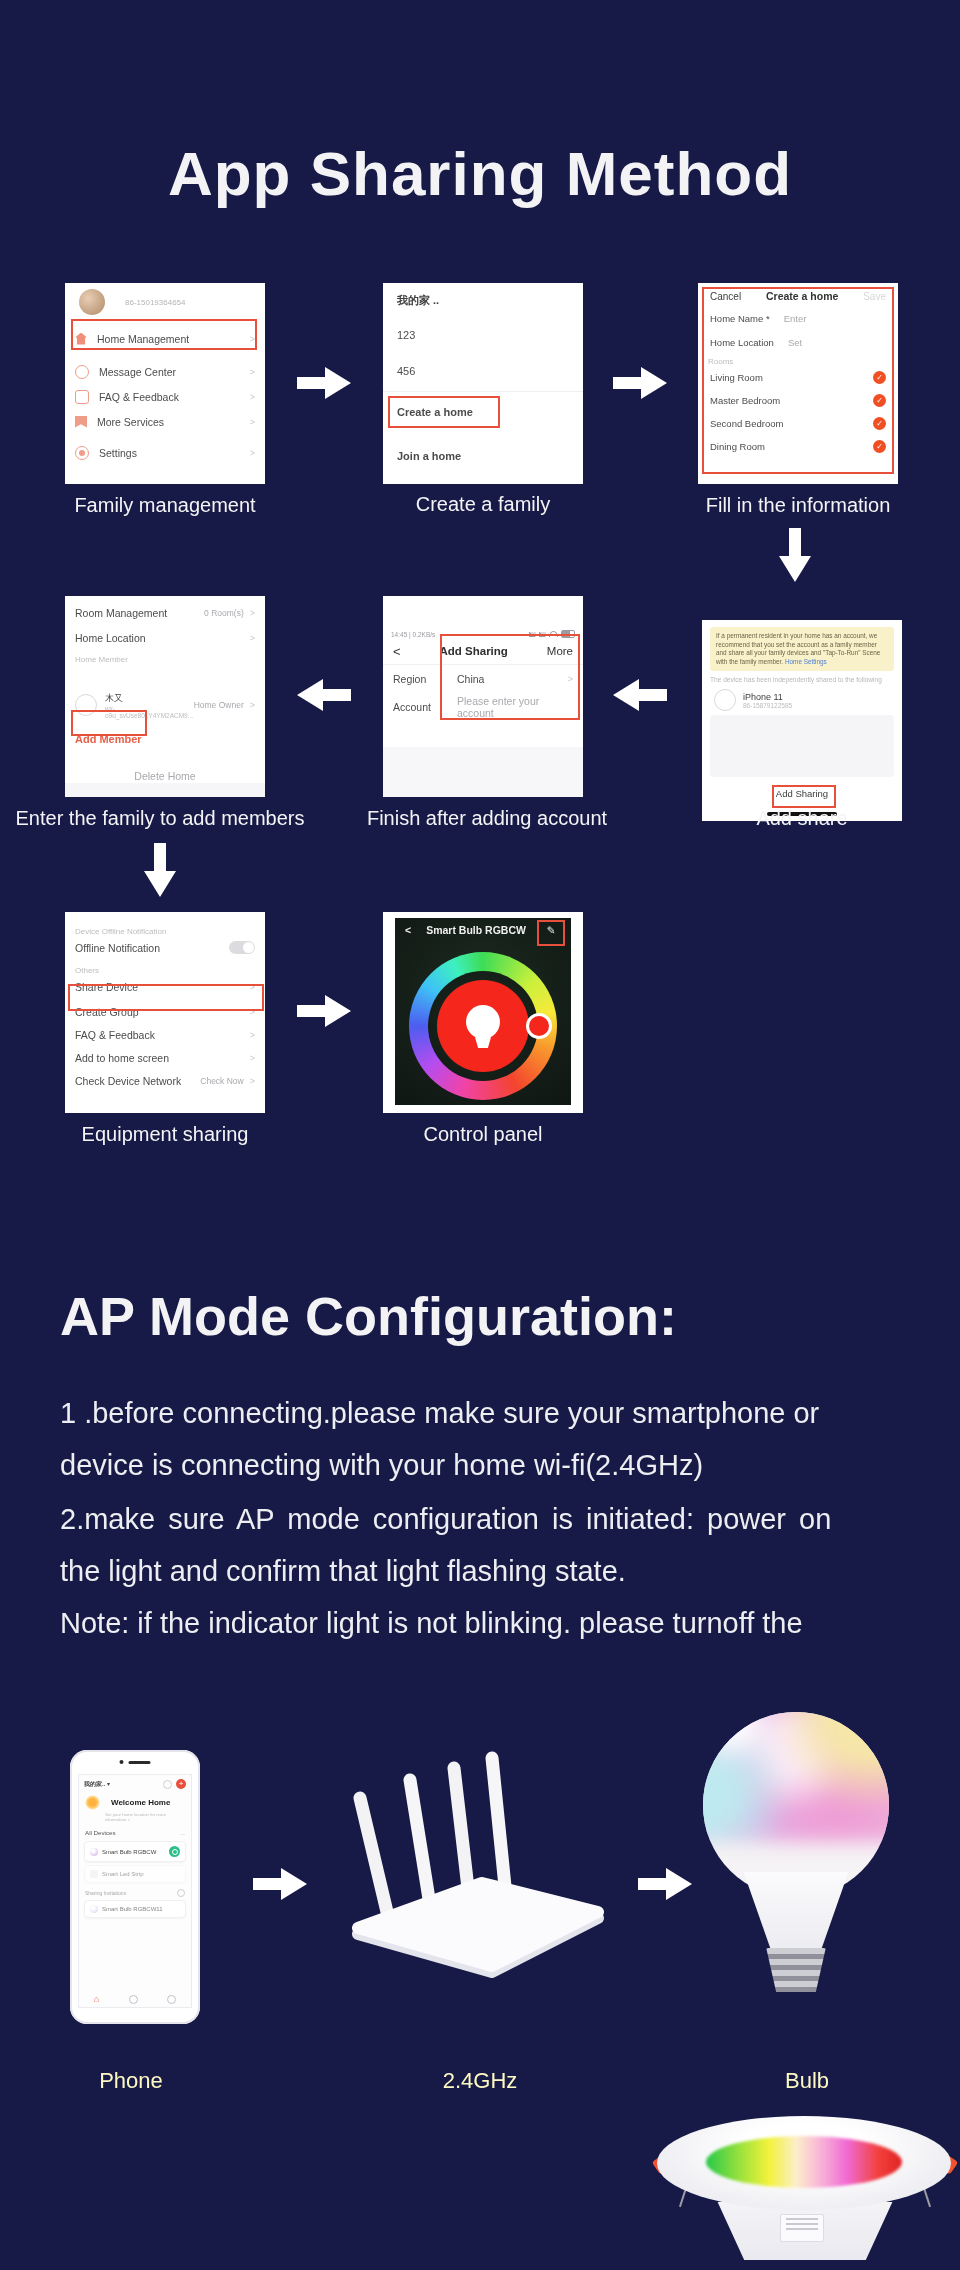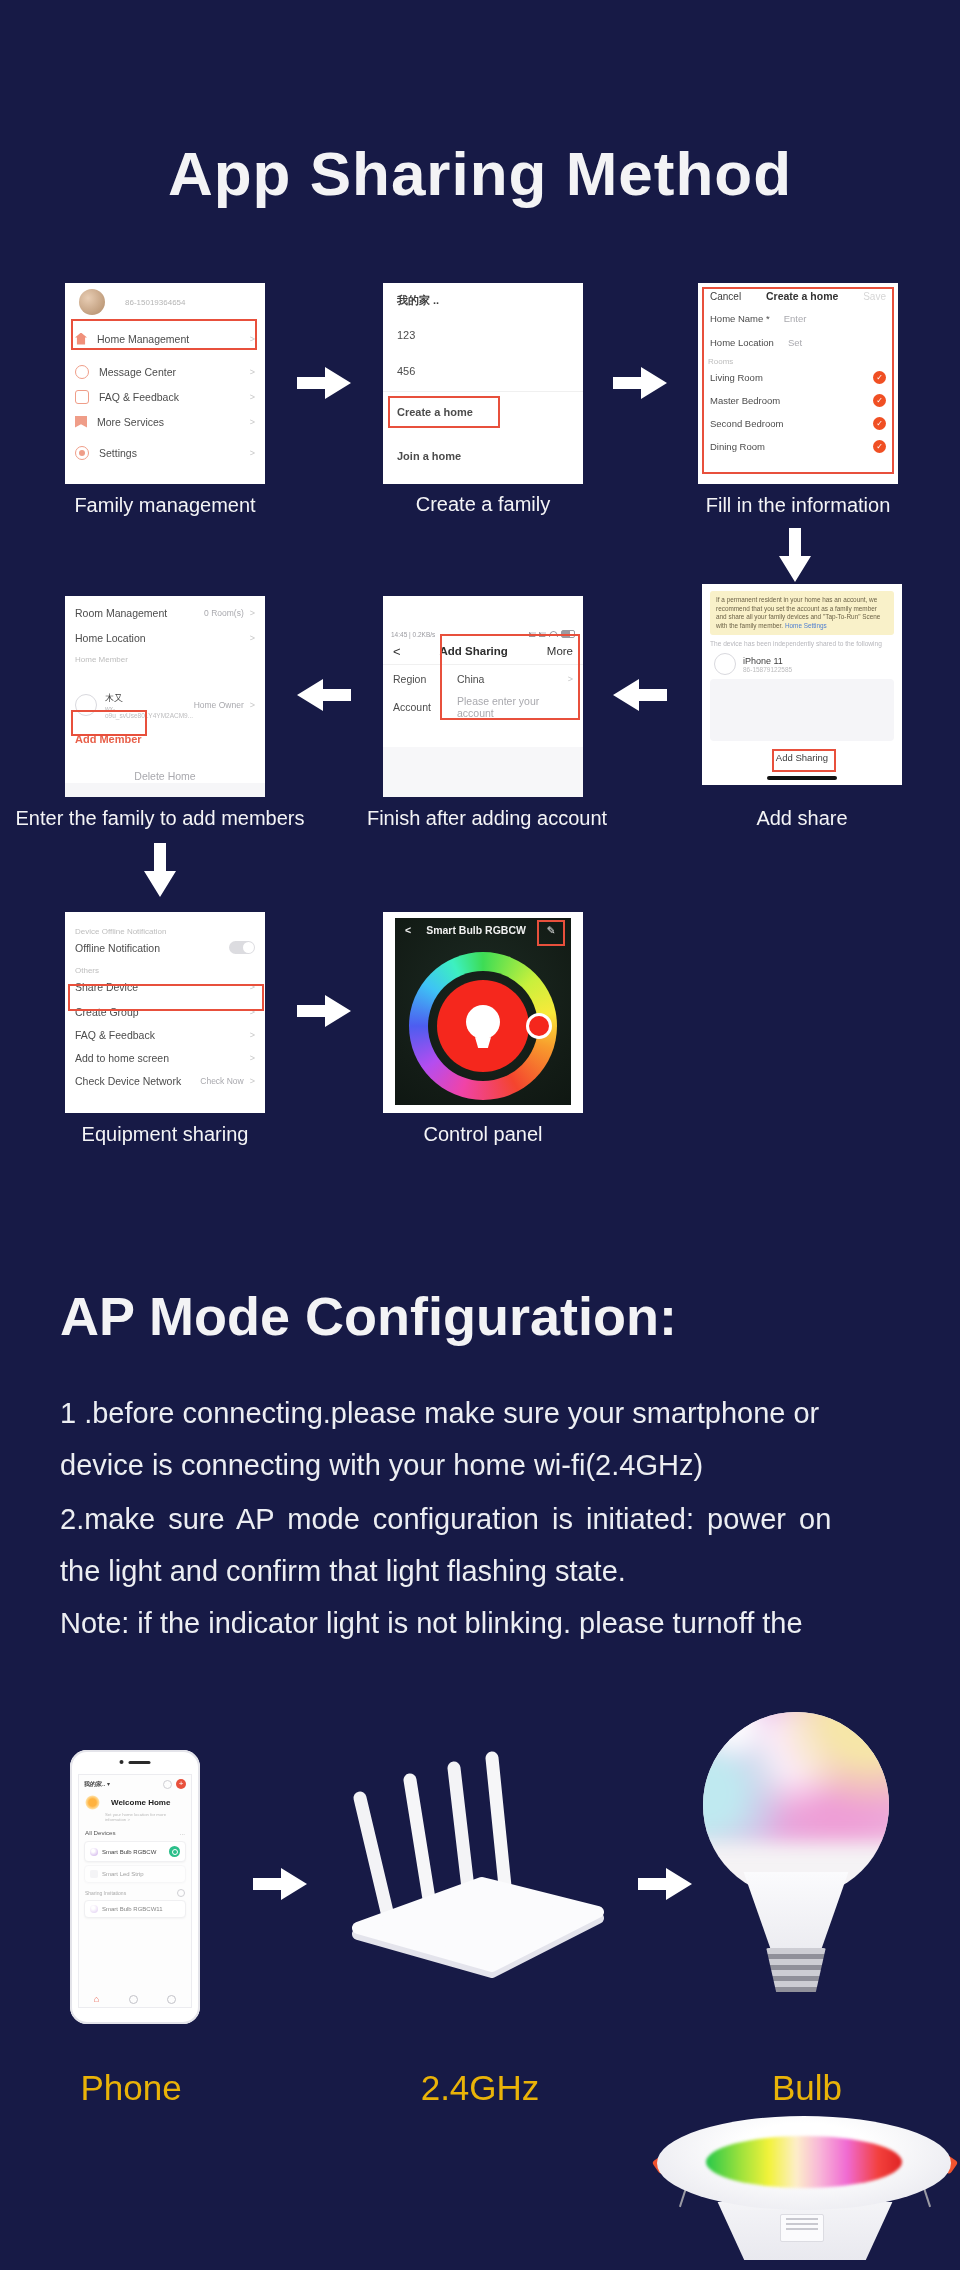--- a/index.html
+++ b/index.html
@@ -4,21 +4,21 @@
 <style>
   html,body{margin:0;padding:0;background:#0e1030;}
   #canvas{position:relative;width:960px;height:2270px;background:#171a46;overflow:hidden;
           font-family:"Liberation Sans","DejaVu Sans",sans-serif;}
   
   .page-title{position:absolute;left:0;top:138px;width:960px;text-align:center;color:#f3f3f5;
               font-size:62px;font-weight:700;letter-spacing:1px;}
   .ap-heading{position:absolute;left:60px;top:1285px;color:#f3f3f5;font-size:54px;font-weight:700;}
   .ap-line{position:absolute;left:60px;width:848px;color:#eceef2;font-size:29px;line-height:34px;}
   .caption{position:absolute;color:#f4f4f6;font-size:20px;text-align:center;}
-  .label-big{position:absolute;color:#eab308;font-size:35px;text-align:center;}
+  .label-big{position:absolute;color:#fef9c3;font-size:22px;text-align:center;}
   
   .arrow{position:absolute;width:54px;height:38px;}
   .arrow svg{display:block;}
   .arrow.left{transform:scaleX(-1);}
   .arrow.down{transform:rotate(90deg);}
   
   .shot{position:absolute;width:200px;height:201px;background:#ffffff;overflow:hidden;color:#4a4a4a;}
   .redbox{position:absolute;border:2px solid #e8503c;}
   .row{display:flex;align-items:center;padding:0 10px;height:25px;font-size:10.5px;color:#4c4c4c;}
   .row .grow{flex:1;}
@@ -277,21 +277,21 @@
       <span class="chev">&gt;</span>
     </div>
     <div class="row" style="height:28px;">
       <span style="width:64px;">Account</span>
       <span class="grow gray">Please enter your account</span>
     </div>
     <div style="position:absolute;left:0;right:0;bottom:0;height:50px;background:#f7f7f9;"></div>
     <div class="redbox" style="left:57px;top:38px;width:136px;height:82px;"></div>
   </div>
 
-  <div class="shot" style="left:702px;top:584px;">
+  <div class="shot" style="left:702px;top:620px;">
     <div class="note">
       <span>If a permanent resident in your home has an account, we recommend that you set the account as a family member and share all your family devices and "Tap-To-Run" Scene with the family member.</span>
       <a href="#">Home Settings</a>
     </div>
     <div class="sharedline">The device has been independently shared to the following</div>
     <div class="devrow">
       <span class="devavatar"></span>
       <span>
         <span style="display:block;font-size:9px;color:#3e3e3e;">iPhone 11</span>
         <span style="display:block;font-size:6.5px;color:#bcbcbe;">86-15879122585</span>

